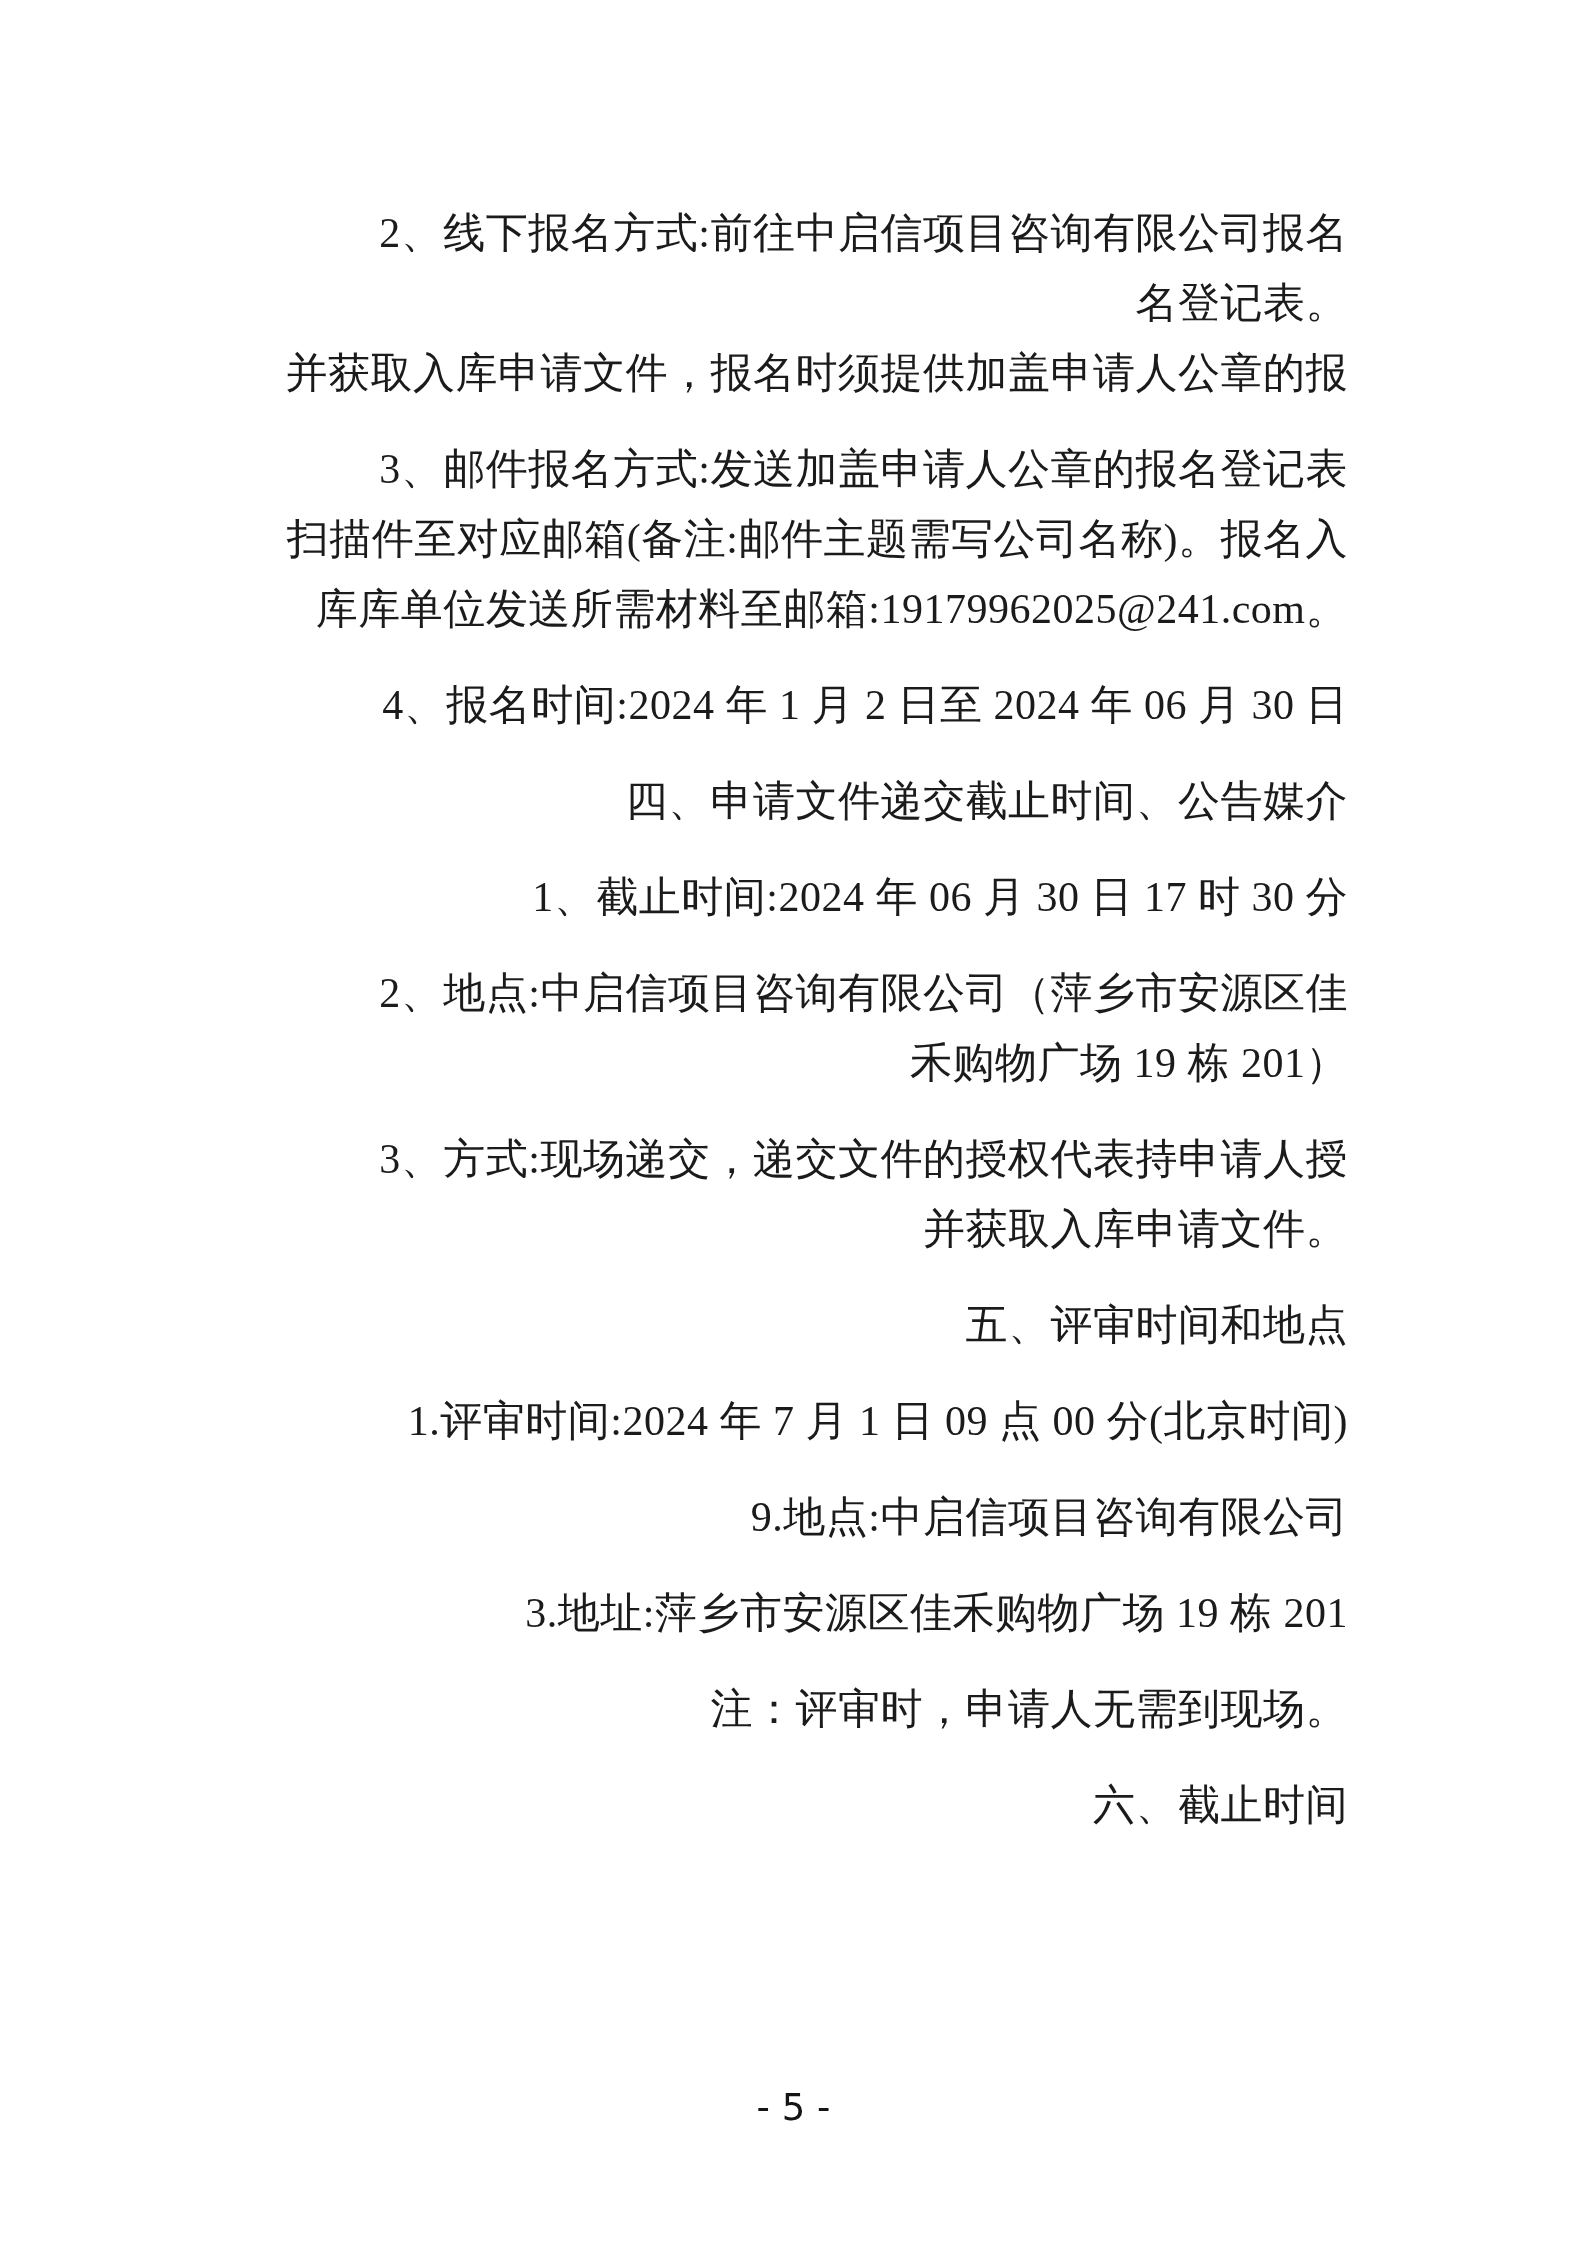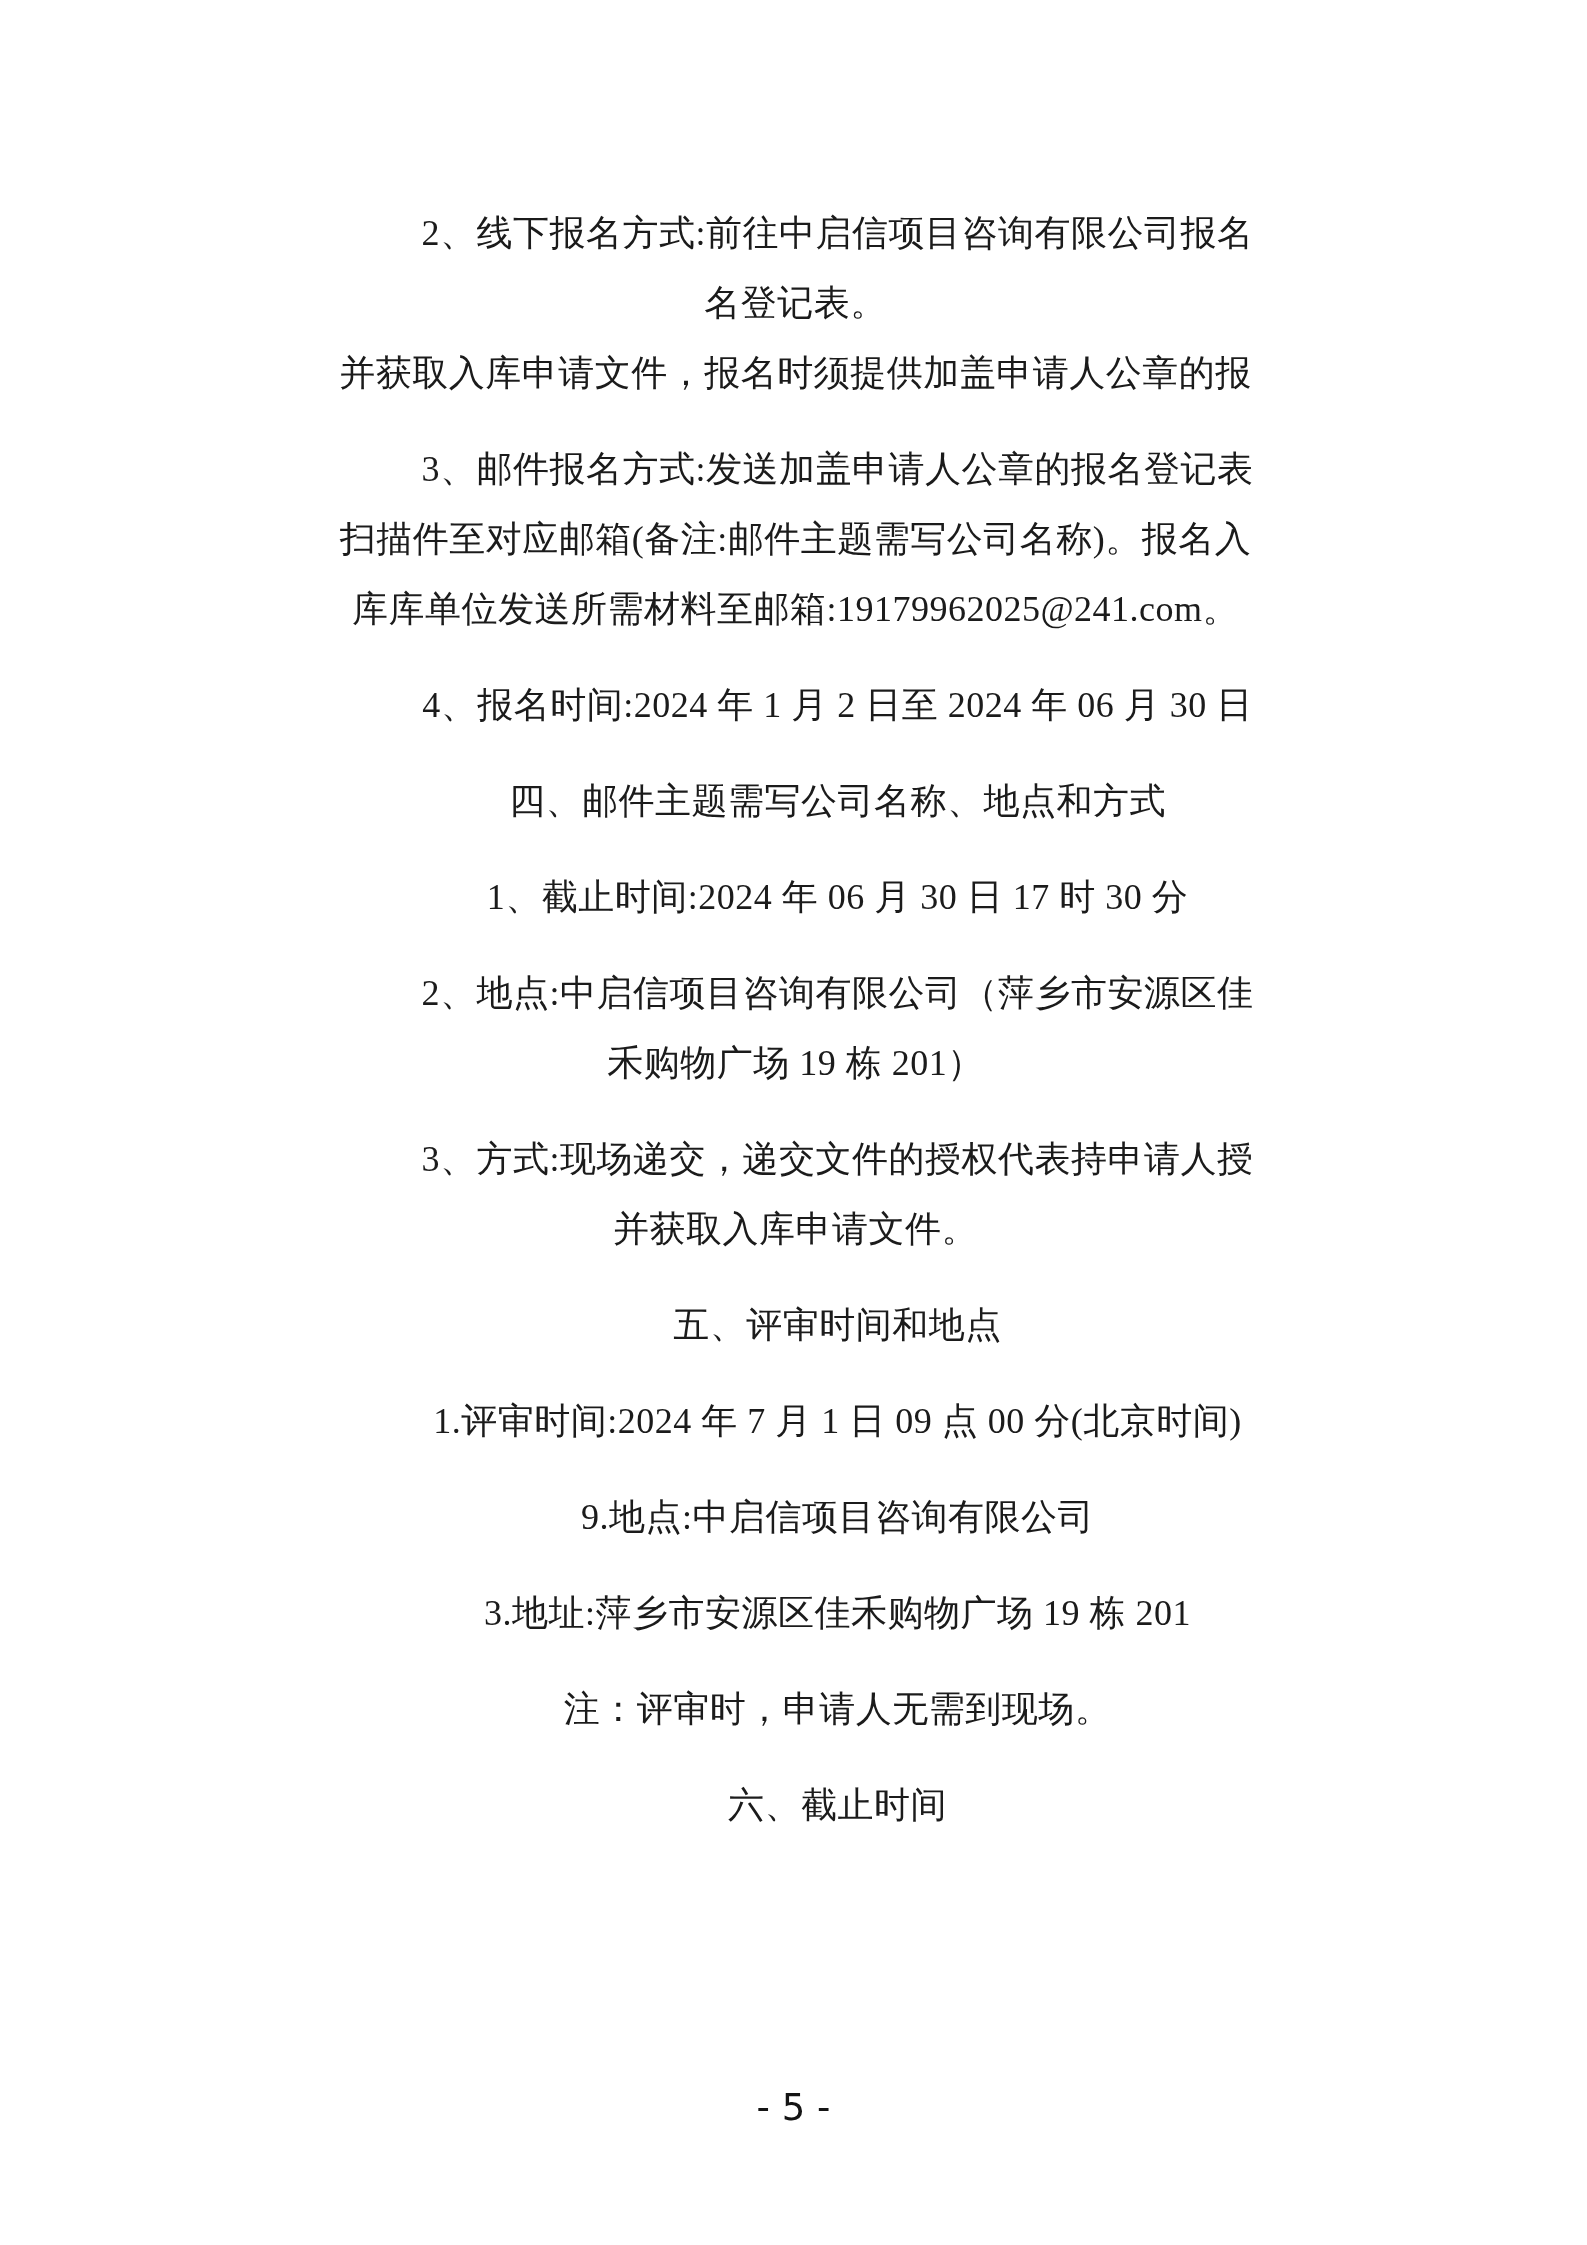--- a/index.html
+++ b/index.html
@@ -17,24 +17,24 @@
     color: #1b1b1b;
   }
   .content {
     position: absolute;
     left: 243px;
     top: 198px;
     width: 1105px;
   }
   .para {
     margin: 0 0 26px 0;
-    font-size: 36px;
+    font-size: 42px;
     line-height: 70px;
     letter-spacing: 0.5px;
-    text-align: center;
+    text-align: right;
   }
   .para .line {
     display: block;
     white-space: nowrap;
   }
   .para .line:first-child {
     text-indent: 84px;
   }
   .page-footer {
     position: absolute;
@@ -60,21 +60,21 @@
       </p>
       <p class="para">
         <span class="line">3、邮件报名方式:发送加盖申请人公章的报名登记表</span>
         <span class="line">扫描件至对应邮箱(备注:邮件主题需写公司名称)。报名入</span>
         <span class="line">库库单位发送所需材料至邮箱:19179962025@241.com。</span>
       </p>
       <p class="para">
         <span class="line">4、报名时间:2024 年 1 月 2 日至 2024 年 06 月 30 日</span>
       </p>
       <p class="para">
-        <span class="line">四、邮件主题需写公司名称、地点和方式</span>
+        <span class="line">四、申请文件递交截止时间、公告媒介</span>
       </p>
       <p class="para">
         <span class="line">1、截止时间:2024 年 06 月 30 日 17 时 30 分</span>
       </p>
       <p class="para">
         <span class="line">2、地点:中启信项目咨询有限公司（萍乡市安源区佳</span>
         <span class="line">禾购物广场 19 栋 201）</span>
       </p>
       <p class="para">
         <span class="line">3、方式:现场递交，递交文件的授权代表持申请人授</span>

